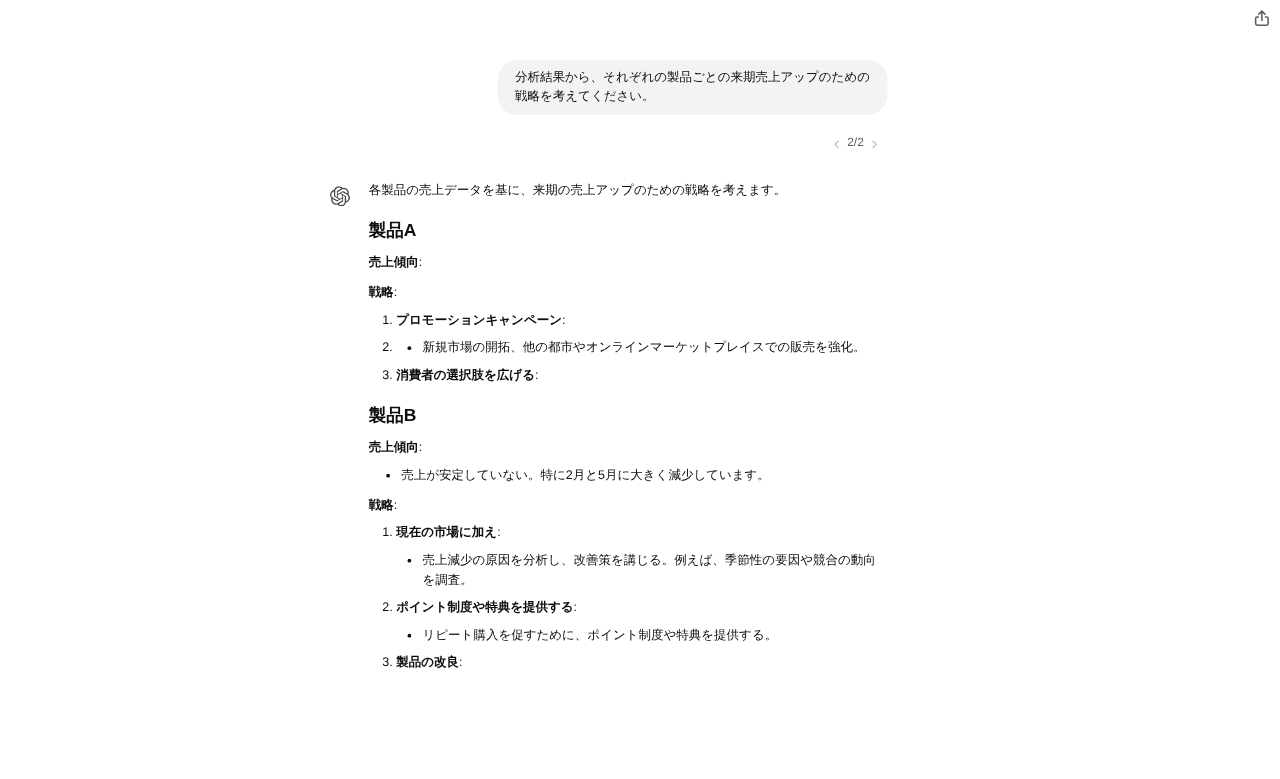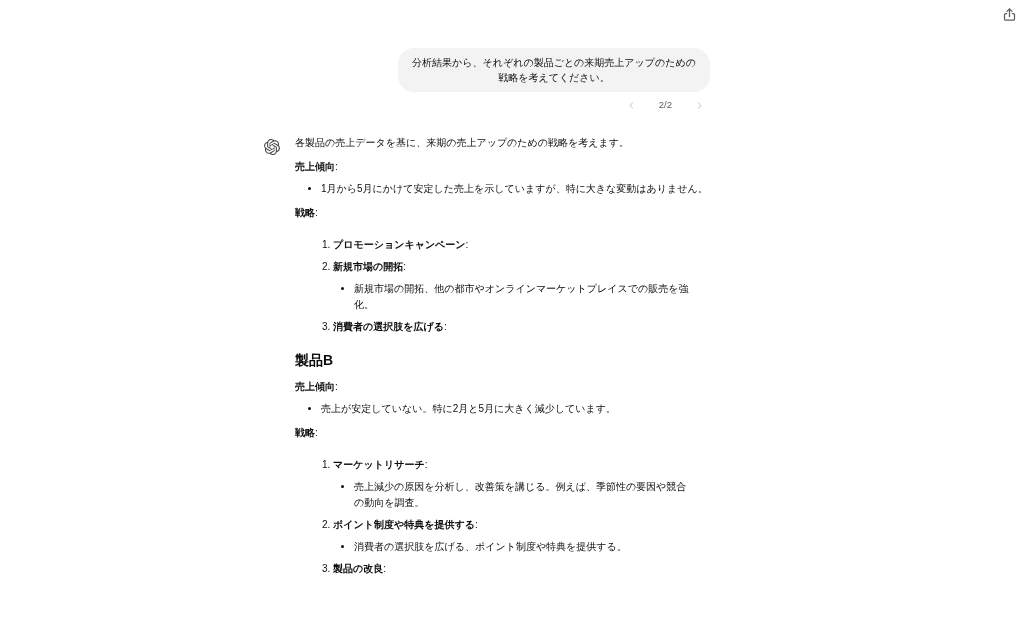--- a/index.html
+++ b/index.html
@@ -23,34 +23,34 @@
   }
   .share-btn svg { width: 15px; height: 15px; display: block; }
 
   
   .thread {
     position: absolute; left: 262px; top: 0;
     width: 448px;
   }
 
   
-  .user-row { display: flex; justify-content: flex-end; margin-top: 48px; text-align: center; }
+  .user-row { display: flex; justify-content: flex-end; margin-top: 48px; }
   .bubble {
     background: #f3f3f3;
     border-radius: 16px;
     padding: 7px 14px;
     max-width: 312px;
     font-size: 10px; line-height: 15px;
     color: #0d0d0d;
   }
 
   
   .pager {
     display: flex; justify-content: flex-end; align-items: center;
-    gap: 23px; margin-top: 7px; padding-right: 6px;
+    gap: 4px; margin-top: 17px; padding-right: 6px;
     color: #5d5d5d; font-size: 9.5px; line-height: 12px;
   }
   .pager button {
     background: none; border: none; padding: 0; margin: 0;
     color: #b8b8b8; cursor: pointer;
     display: flex; align-items: center;
   }
   .pager svg { width: 9px; height: 9px; display: block; }
 
   
@@ -65,21 +65,21 @@
 
   .md { font-size: 10px; line-height: 16px; color: #0d0d0d; }
   .md p { margin: 0; }
   .md h3 {
     font-size: 14px; line-height: 18px; font-weight: 700;
     margin: 14px 0 10px;
   }
   .md p.label { margin: 8px 0 6px; }
   .md strong { font-weight: 700; }
   .md ul { list-style: disc; margin: 0; padding-left: 26px; }
-  .md ol { list-style: decimal; margin: 16px; padding-left: 22px; }
+  .md ol { list-style: decimal; margin: 0; padding-left: 22px; }
   .md li { margin: 0 0 6px; }
   .md li > p { margin: 0; }
   .md li > ul { padding-left: 21px; margin: 6px 0 0; }
   .md li::marker { color: #0d0d0d; }
 </style>
 </head>
 <body>
 
 <button class="share-btn">
   <span style="display:flex">
@@ -120,61 +120,58 @@
       <span style="display:flex">
         <svg viewBox="0 0 24 24" fill="currentColor">
           <path d="M22.2819 9.8211a5.9847 5.9847 0 0 0-.5157-4.9108 6.0462 6.0462 0 0 0-6.5098-2.9A6.0651 6.0651 0 0 0 4.9807 4.1818a5.9847 5.9847 0 0 0-3.9977 2.9 6.0462 6.0462 0 0 0 .7427 7.0966 5.98 5.98 0 0 0 .511 4.9107 6.051 6.051 0 0 0 6.5146 2.9001A5.9847 5.9847 0 0 0 13.2599 24a6.0557 6.0557 0 0 0 5.7718-4.2058 5.9894 5.9894 0 0 0 3.9977-2.9001 6.0557 6.0557 0 0 0-.7475-7.073zm-9.022 12.6081a4.4755 4.4755 0 0 1-2.8764-1.0408l.1419-.0804 4.7783-2.7582a.7948.7948 0 0 0 .3927-.6813v-6.7369l2.02 1.1686a.071.071 0 0 1 .038.052v5.5826a4.504 4.504 0 0 1-4.4945 4.4944zm-9.6607-4.1254a4.4708 4.4708 0 0 1-.5346-3.0137l.142.0852 4.783 2.7582a.7712.7712 0 0 0 .7806 0l5.8428-3.3685v2.3324a.0804.0804 0 0 1-.0332.0615L9.74 19.9502a4.4992 4.4992 0 0 1-6.1408-1.6464zM2.3408 7.8956a4.485 4.485 0 0 1 2.3655-1.9728V11.6a.7664.7664 0 0 0 .3879.6765l5.8144 3.3543-2.0201 1.1685a.0757.0757 0 0 1-.071 0l-4.8303-2.7865A4.504 4.504 0 0 1 2.3408 7.8956zm16.5963 3.8558L13.1038 8.364 15.1192 7.2a.0757.0757 0 0 1 .071 0l4.8303 2.7913a4.4944 4.4944 0 0 1-.6765 8.1042v-5.6772a.79.79 0 0 0-.4069-.6765zm2.0107-3.0231l-.142-.0852-4.7735-2.7818a.7759.7759 0 0 0-.7854 0L9.409 9.2297V6.8974a.0662.0662 0 0 1 .0284-.0615l4.8303-2.7866a4.4992 4.4992 0 0 1 6.6802 4.66zM8.3065 12.863l-2.02-1.1638a.0804.0804 0 0 1-.038-.0567V6.0742a4.4992 4.4992 0 0 1 7.3757-3.4537l-.142.0805L8.704 5.459a.7948.7948 0 0 0-.3927.6813zm1.0976-2.3654l2.602-1.4998 2.6069 1.4998v2.9994l-2.5974 1.4997-2.6067-1.4997z"></path>
         </svg>
       </span>
     </div>
 
     <div class="md">
       <p>各製品の売上データを基に、来期の売上アップのための戦略を考えます。</p>
 
+      <h3>製品A</h3>
 
       <p class="label"><strong>売上傾向</strong><span>:</span></p>
-      <ul>
-        <li>1月から5月にかけて安定した売上を示していますが、特に大きな変動はありません。</li>
-      </ul>
 
       <p class="label"><strong>戦略</strong><span>:</span></p>
       <ol>
         <li>
           <p><strong>プロモーションキャンペーン</strong><span>:</span></p>
         </li>
         <li>
-          <p><strong>新規市場の開拓</strong><span>:</span></p>
           <ul>
               <li>新規市場の開拓、他の都市やオンラインマーケットプレイスでの販売を強化。</li>
             </ul>
         </li>
         <li>
           <p><strong>消費者の選択肢を広げる</strong><span>:</span></p>
         </li>
       </ol>
 
       <h3>製品B</h3>
 
       <p class="label"><strong>売上傾向</strong><span>:</span></p>
       <ul>
         <li>売上が安定していない。特に2月と5月に大きく減少しています。</li>
       </ul>
 
       <p class="label"><strong>戦略</strong><span>:</span></p>
       <ol>
         <li>
-          <p><strong>マーケットリサーチ</strong><span>:</span></p>
+          <p><strong>現在の市場に加え</strong><span>:</span></p>
           <ul>
               <li>売上減少の原因を分析し、改善策を講じる。例えば、季節性の要因や競合の動向を調査。</li>
             </ul>
         </li>
         <li>
           <p><strong>ポイント制度や特典を提供する</strong><span>:</span></p>
           <ul>
-              <li>消費者の選択肢を広げる、ポイント制度や特典を提供する。</li>
+              <li>リピート購入を促すために、ポイント制度や特典を提供する。</li>
             </ul>
         </li>
         <li>
           <p><strong>製品の改良</strong><span>:</span></p>
 
         </li>
       </ol>
     </div>
   </div>
 

